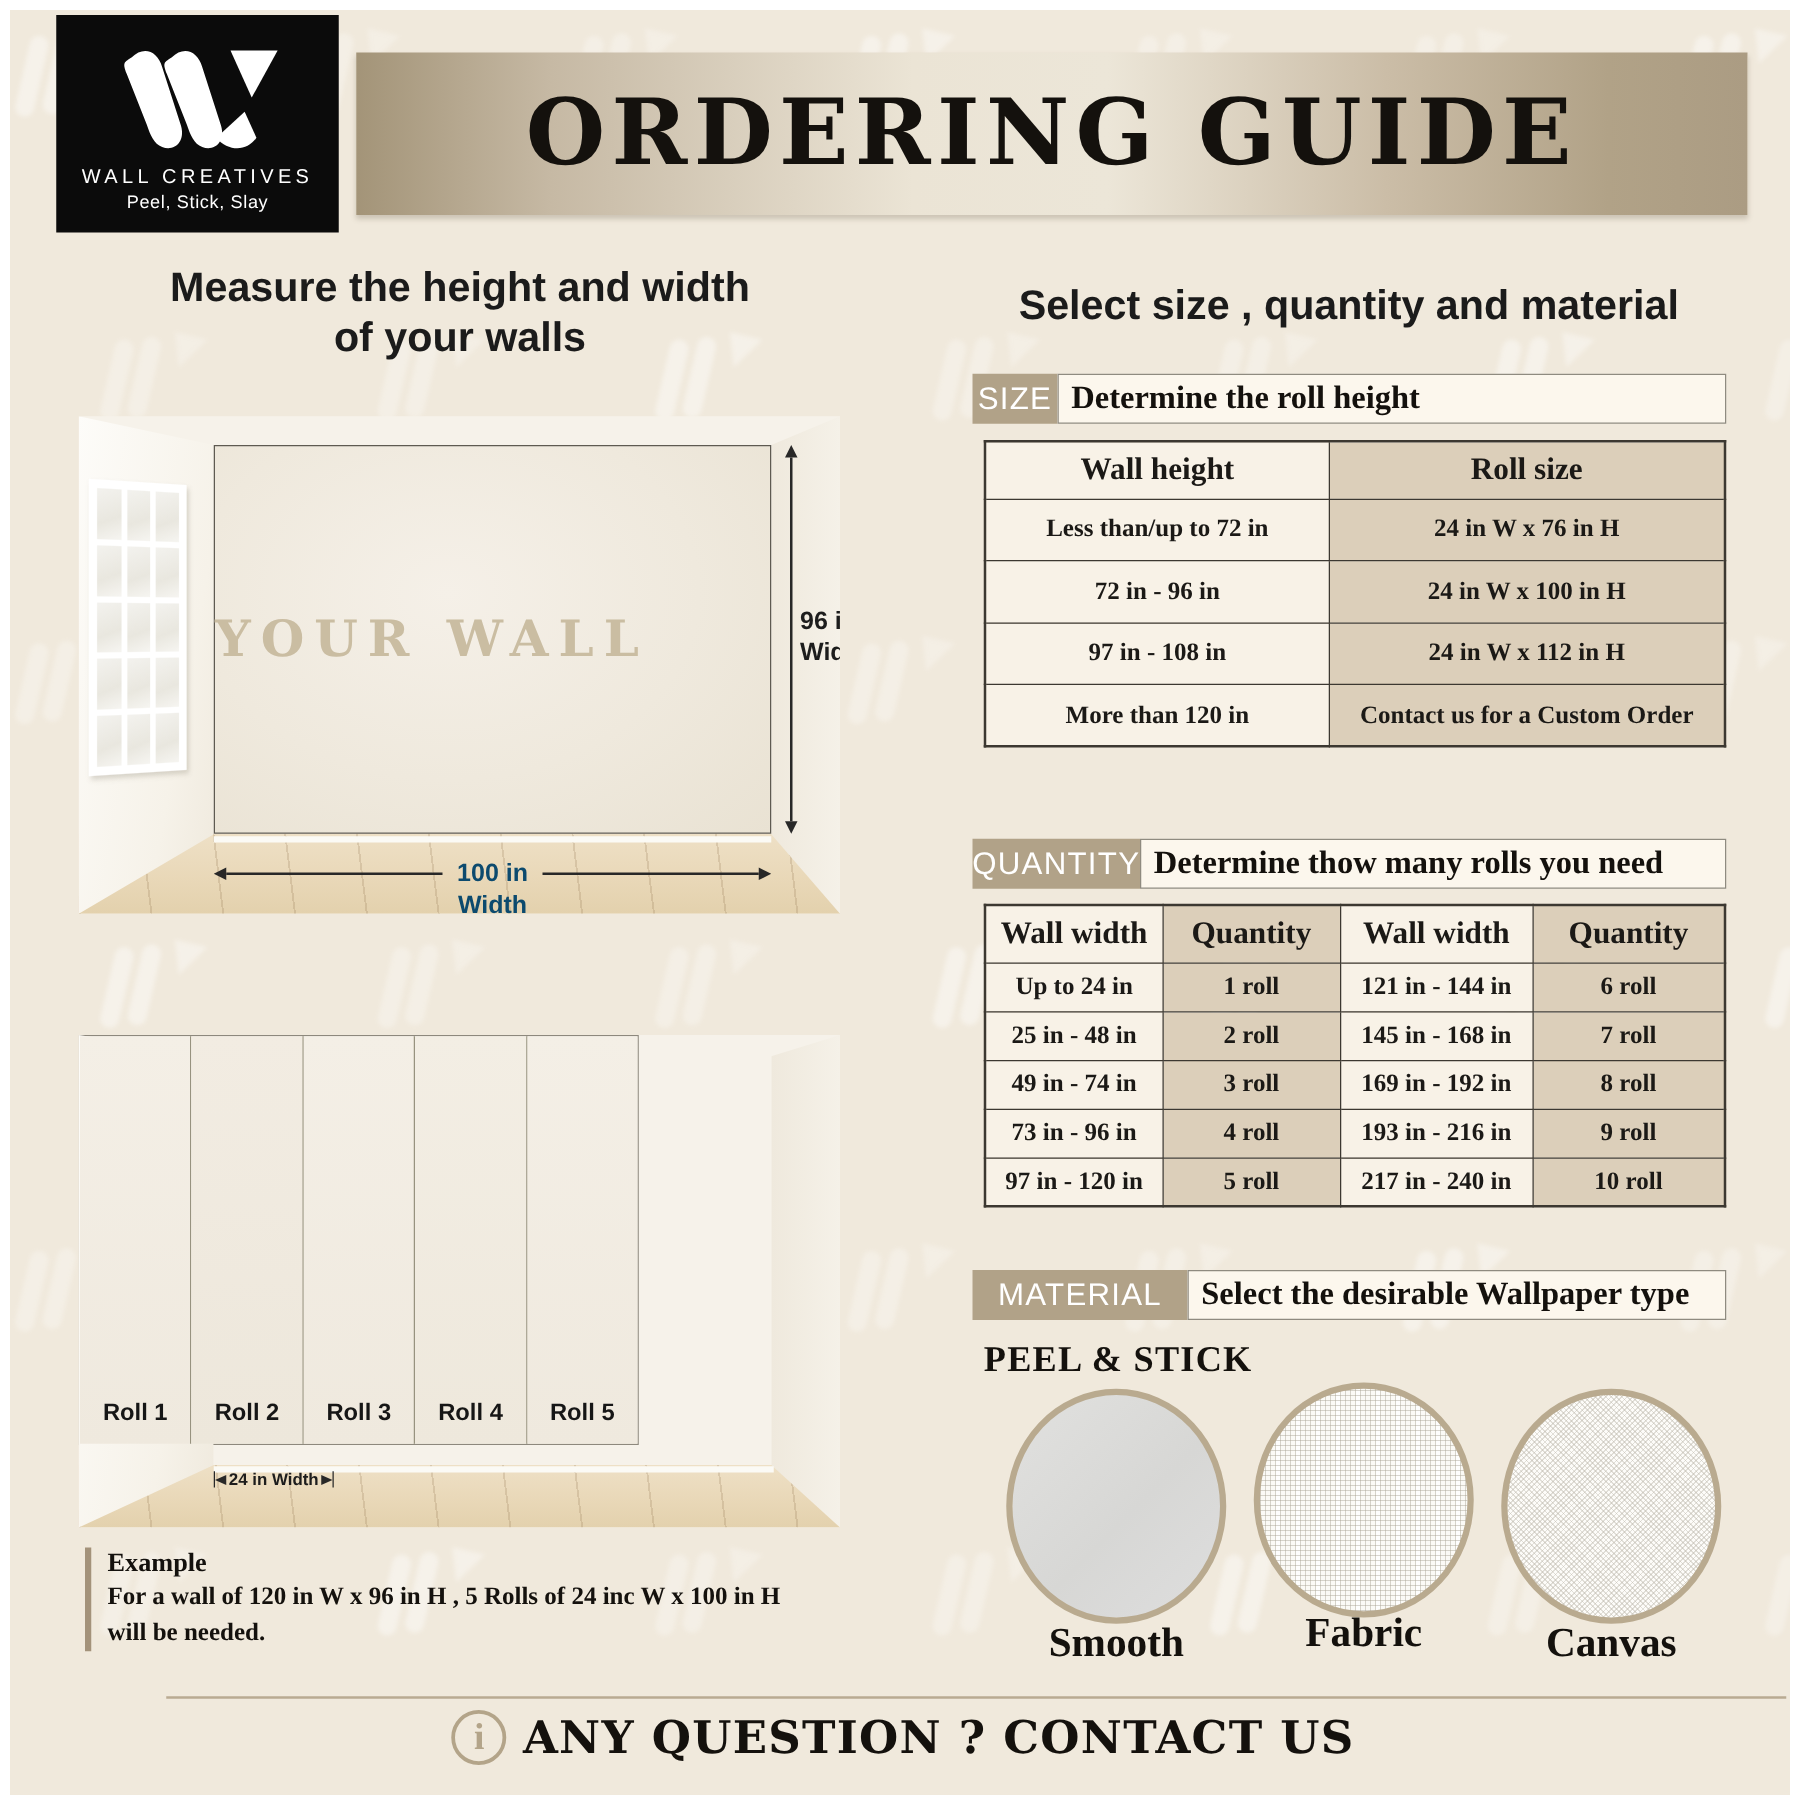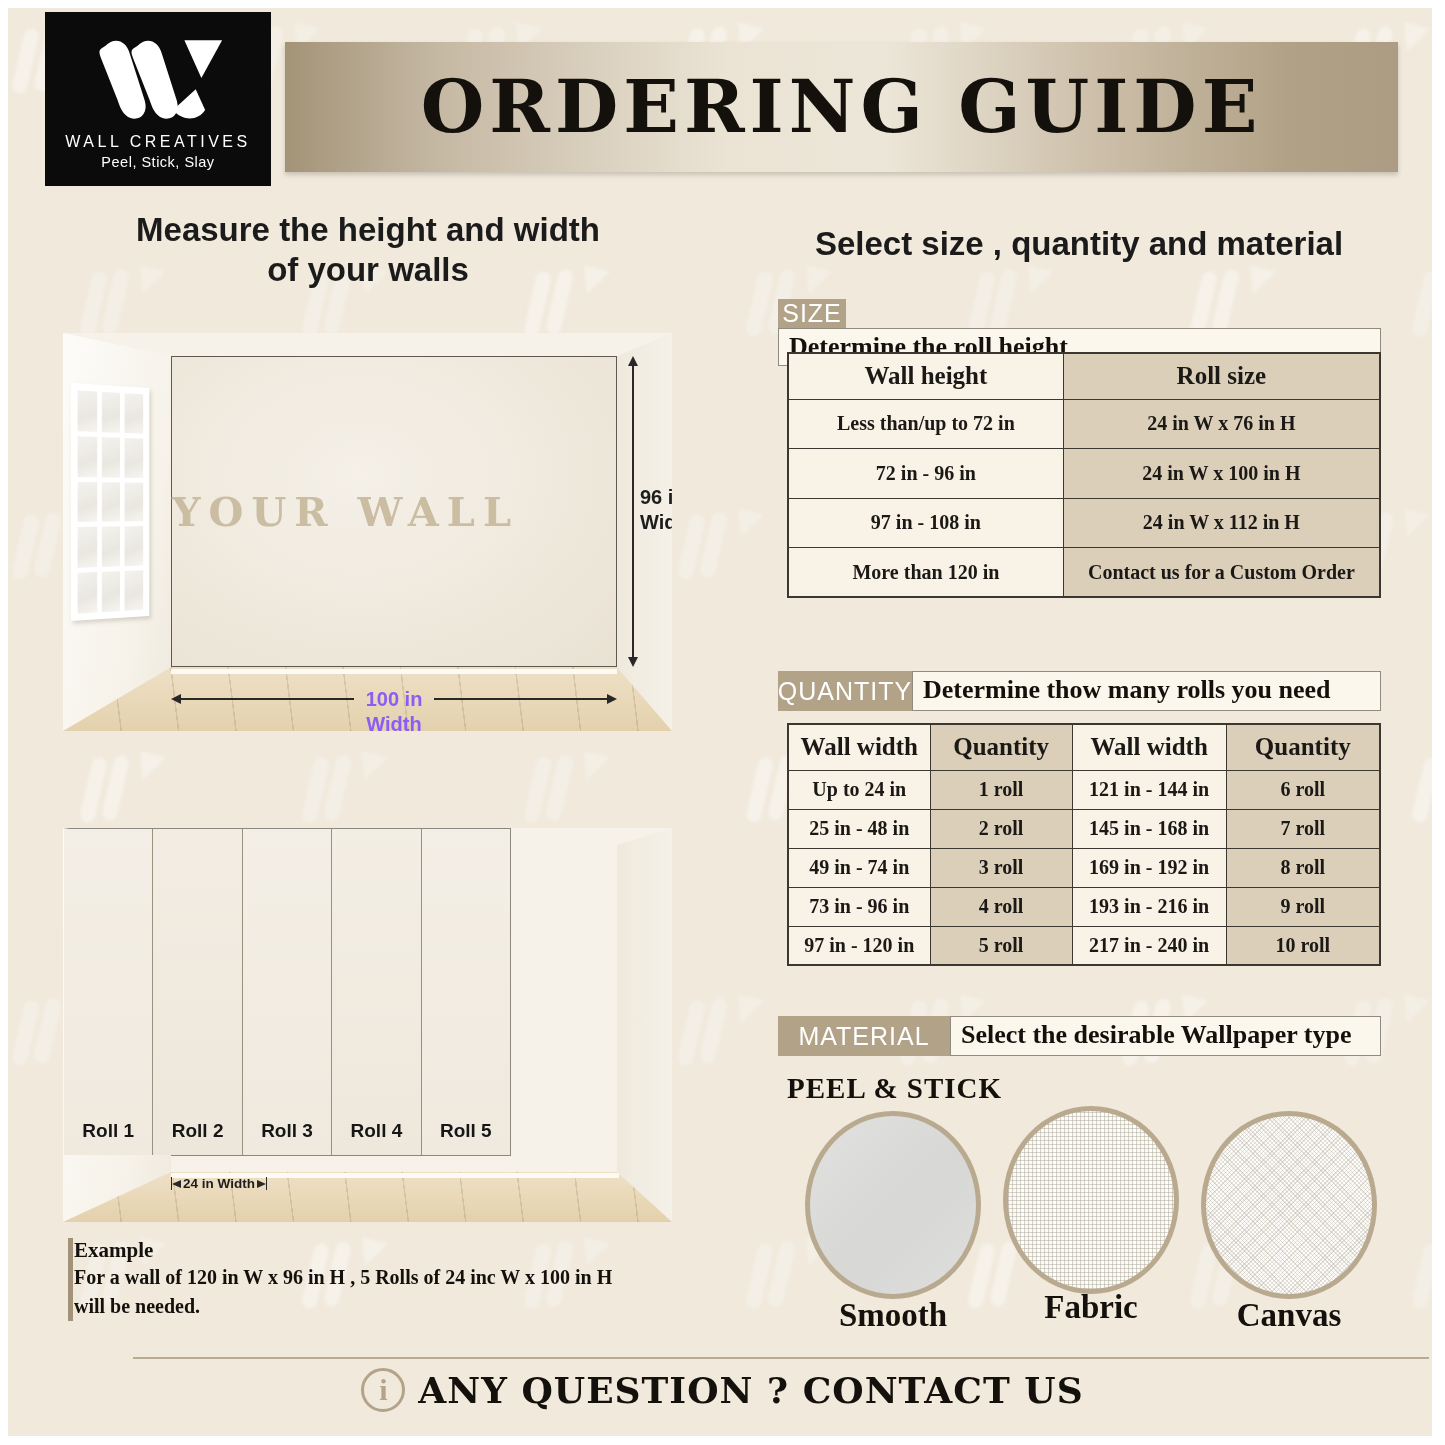--- a/index.html
+++ b/index.html
@@ -90,41 +90,41 @@
   
   .dim-head-up    { width:0;height:0;border-left:5px solid transparent;border-right:5px solid transparent;border-bottom:10px solid #282828; }
   .dim-head-down  { width:0;height:0;border-left:5px solid transparent;border-right:5px solid transparent;border-top:10px solid #282828; }
   .dim-head-left  { width:0;height:0;border-top:5px solid transparent;border-bottom:5px solid transparent;border-right:10px solid #282828; }
   .dim-head-right { width:0;height:0;border-top:5px solid transparent;border-bottom:5px solid transparent;border-left:10px solid #282828; }
   #vdim { position:absolute; left:565px; top:23px; height:311px; display:flex; flex-direction:column; align-items:center; }
   #vdim .vline { width:1.8px; flex:1; background:#282828; }
   #vdim-label { position:absolute; left:577px; top:152px; font-weight:600; font-size:20px; color:#1d1d1d; line-height:25px; }
   #hdim { position:absolute; left:108px; top:341px; width:446px; display:flex; align-items:center; }
   .hline { height:1.8px; flex:1; background:#282828; }
-  #hdim-label { text-align:center; font-weight:600; font-size:20px; color:#8b5cf6;
+  #hdim-label { text-align:center; font-weight:600; font-size:20px; color:#0c4a6e;
     line-height:25px; padding:0 12px; transform:translateY(13px); }
   #rdim { position:absolute; left:108px; top:348px; width:96px; display:flex; align-items:center; }
   #rdim .tick { width:1.5px; height:13px; background:#282828; }
   #rdim .dim-head-left  { border-top-width:4px;border-bottom-width:4px;border-right-width:9px; }
   #rdim .dim-head-right { border-top-width:4px;border-bottom-width:4px;border-left-width:9px; }
   #rdim-label { font-weight:600; font-size:13.5px; color:#1d1d1d; padding:0 2px; white-space:nowrap; }
 
   
-  #example { left:68px; top:1238px; width:606px; border-left:5px solid #a3927a; padding-left:1px; }
+  #example { left:68px; top:1238px; width:606px; border-left:5px solid #a3927a; padding-left:13px; }
   #example-title { font-family:"Liberation Serif", serif; font-weight:700; font-size:21px; color:#14110d; }
   .example-line { font-family:"Liberation Serif", serif; font-weight:700; font-size:20px; color:#14110d; line-height:29px; }
 
   
   .section-row { position:absolute; display:flex; height:40px; z-index:2; }
   .section-label { background:#b1a288; color:#ffffff; font-size:25px; letter-spacing:1px;
     display:flex; align-items:center; justify-content:center; height:100%; }
   .section-title { background:#fcf7ed; border:1.5px solid #8f8b80; height:100%; flex:1;
     font-family:"Liberation Serif", serif; font-weight:700; font-size:26px; color:#14110d;
     line-height:36px; padding-left:10px; white-space:nowrap; }
-  #size-row     { left:778px; top:299px;  width:603px;flex-direction:column; }
+  #size-row     { left:778px; top:299px;  width:603px; }
   #size-row .section-label { width:68px; }
   #quantity-row { left:778px; top:671px;  width:603px; }
   #quantity-row .section-label { width:134px; }
   #material-row { left:778px; top:1016px; width:603px; }
   #material-row .section-label { width:172px; }
 
   table.data-table { position:absolute; border-collapse:collapse; table-layout:fixed;
     border:2.5px solid #3c3831; z-index:2; }
   .data-table th, .data-table td { border:1.5px solid #3c3831; text-align:center; vertical-align:middle;
     font-family:"Liberation Serif", serif; font-weight:700; color:#1b1916; overflow:hidden; }

